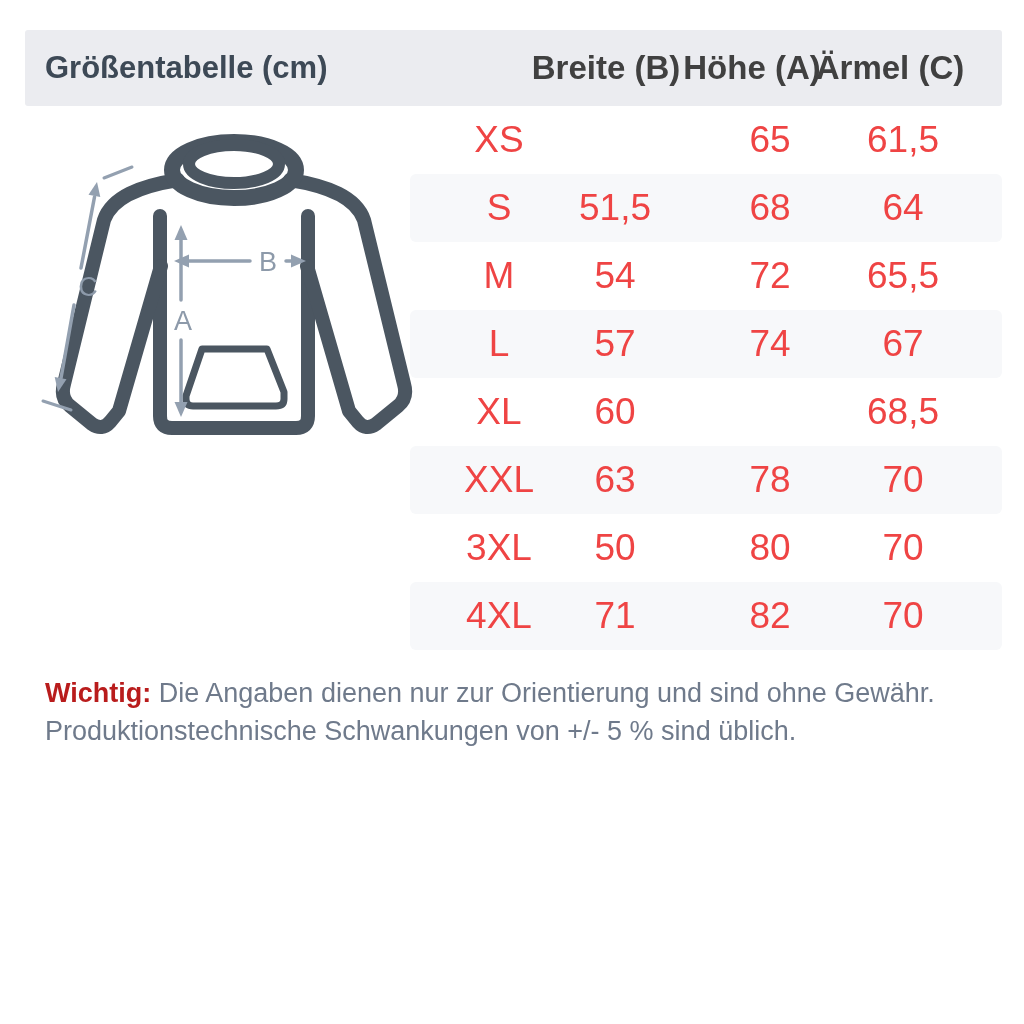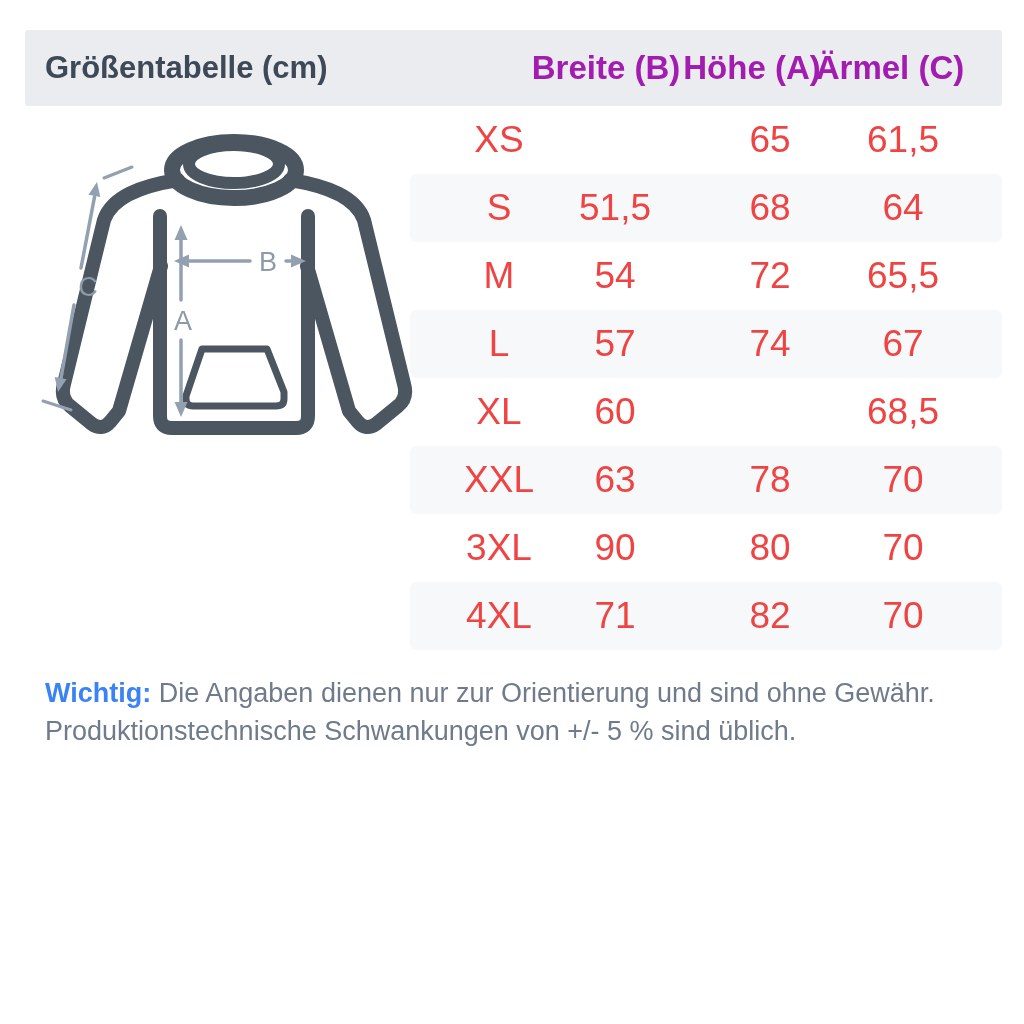--- a/index.html
+++ b/index.html
@@ -10,21 +10,21 @@
   .header-bar{
     position:absolute;left:25px;top:30px;width:977px;height:76px;
     background:#ebecf0;border-radius:3px;
   }
   .title{
     position:absolute;left:20px;top:0;height:76px;line-height:76px;
     font-size:31px;font-weight:bold;color:#3d4956;white-space:nowrap;
   }
   .col-head{
     position:absolute;top:0;height:76px;line-height:76px;width:170px;text-align:center;
-    font-size:33px;font-weight:bold;color:#a21caf;white-space:nowrap;
+    font-size:33px;font-weight:bold;color:#404040;white-space:nowrap;
   }
   .col-head.c1{left:496px;}
   .col-head.c2{left:642px;}
   .col-head.c3{left:780px;}
 
   .size-table{position:absolute;left:410px;top:106px;width:592px;}
   .trow{position:relative;height:68px;}
   .trow.striped{background:#f7f8fa;border-radius:6px;}
   .cell{
     position:absolute;top:0;height:68px;line-height:68px;text-align:center;
@@ -34,21 +34,21 @@
   .cell.v1{left:120px;width:170px;}
   .cell.v2{left:275px;width:170px;}
   .cell.v3{left:408px;width:170px;}
 
   .diagram{position:absolute;left:30px;top:125px;}
 
   .footer{
     position:absolute;left:45px;top:674px;width:940px;
     font-size:27px;line-height:38px;color:#6f7a8b;
   }
-  .footer b{font-weight:bold;color:#3b82f6;}
+  .footer b{font-weight:bold;color:#b91c1c;}
 </style>
 </head>
 <body>
 
 <div class="page">
 
   <div class="header-bar">
     <div class="title">Größentabelle (cm)</div>
     <div class="col-head c1">Breite (B)</div>
     <div class="col-head c3">Ärmel (C)</div>
@@ -126,21 +126,21 @@
       <div class="cell v3">68,5</div>
     </div>
     <div class="trow striped">
       <div class="cell size">XXL</div>
       <div class="cell v1">63</div>
       <div class="cell v2">78</div>
       <div class="cell v3">70</div>
     </div>
     <div class="trow">
       <div class="cell size">3XL</div>
-      <div class="cell v1">90</div>
+      <div class="cell v1">50</div>
       <div class="cell v2">80</div>
       <div class="cell v3">70</div>
     </div>
     <div class="trow striped">
       <div class="cell size">4XL</div>
       <div class="cell v1">71</div>
       <div class="cell v2">82</div>
       <div class="cell v3">70</div>
     </div>
   </div>

